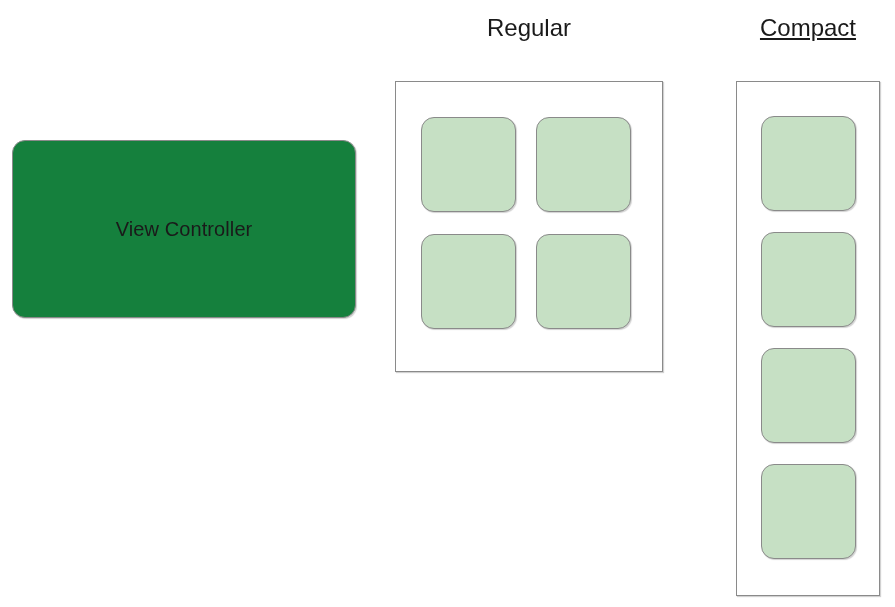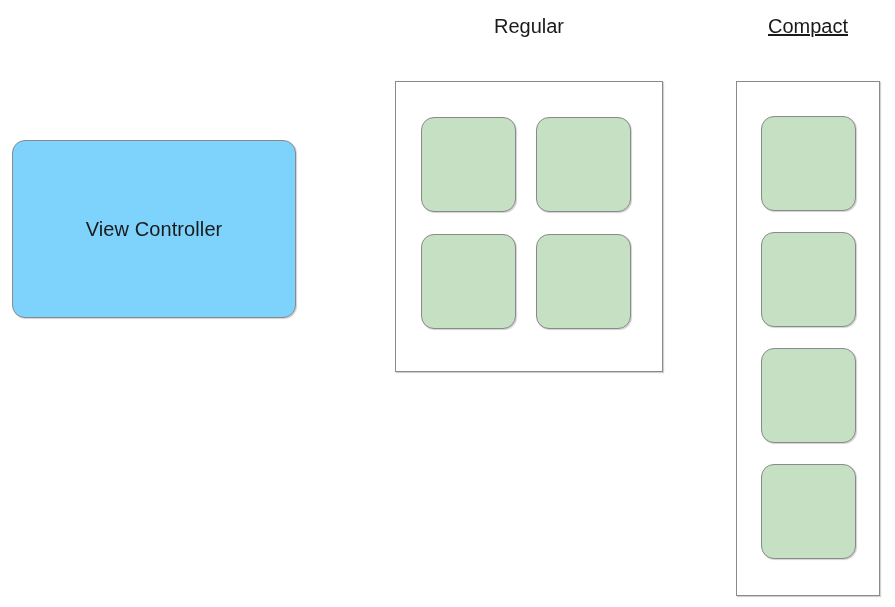--- a/index.html
+++ b/index.html
@@ -22,43 +22,43 @@
     top: 0;
     width: 895px;
     height: 607px;
   }
 
   
   .vc-node {
     position: absolute;
     left: 12px;
     top: 140px;
-    width: 284px;
+    width: 344px;
     height: 178px;
     box-sizing: border-box;
-    background: #7dd3fc;
+    background: #15803d;
     border: 1px solid #8a8a8a;
     border-radius: 13px;
     box-shadow: 1px 1px 1px rgba(0,0,0,0.18);
     display: flex;
     align-items: center;
     justify-content: center;
   }
   .vc-label {
     font-size: 20px;
     line-height: 1;
     color: #1a1a1a;
     letter-spacing: 0.1px;
     white-space: nowrap;
   }
 
   
   .col-title {
     position: absolute;
-    font-size: 20px;
+    font-size: 24px;
     line-height: 1;
     color: #1a1a1a;
     white-space: nowrap;
     text-align: center;
   }
   .col-title.regular {
     left: 395px;
     top: 16px;
     width: 268px;
   }

